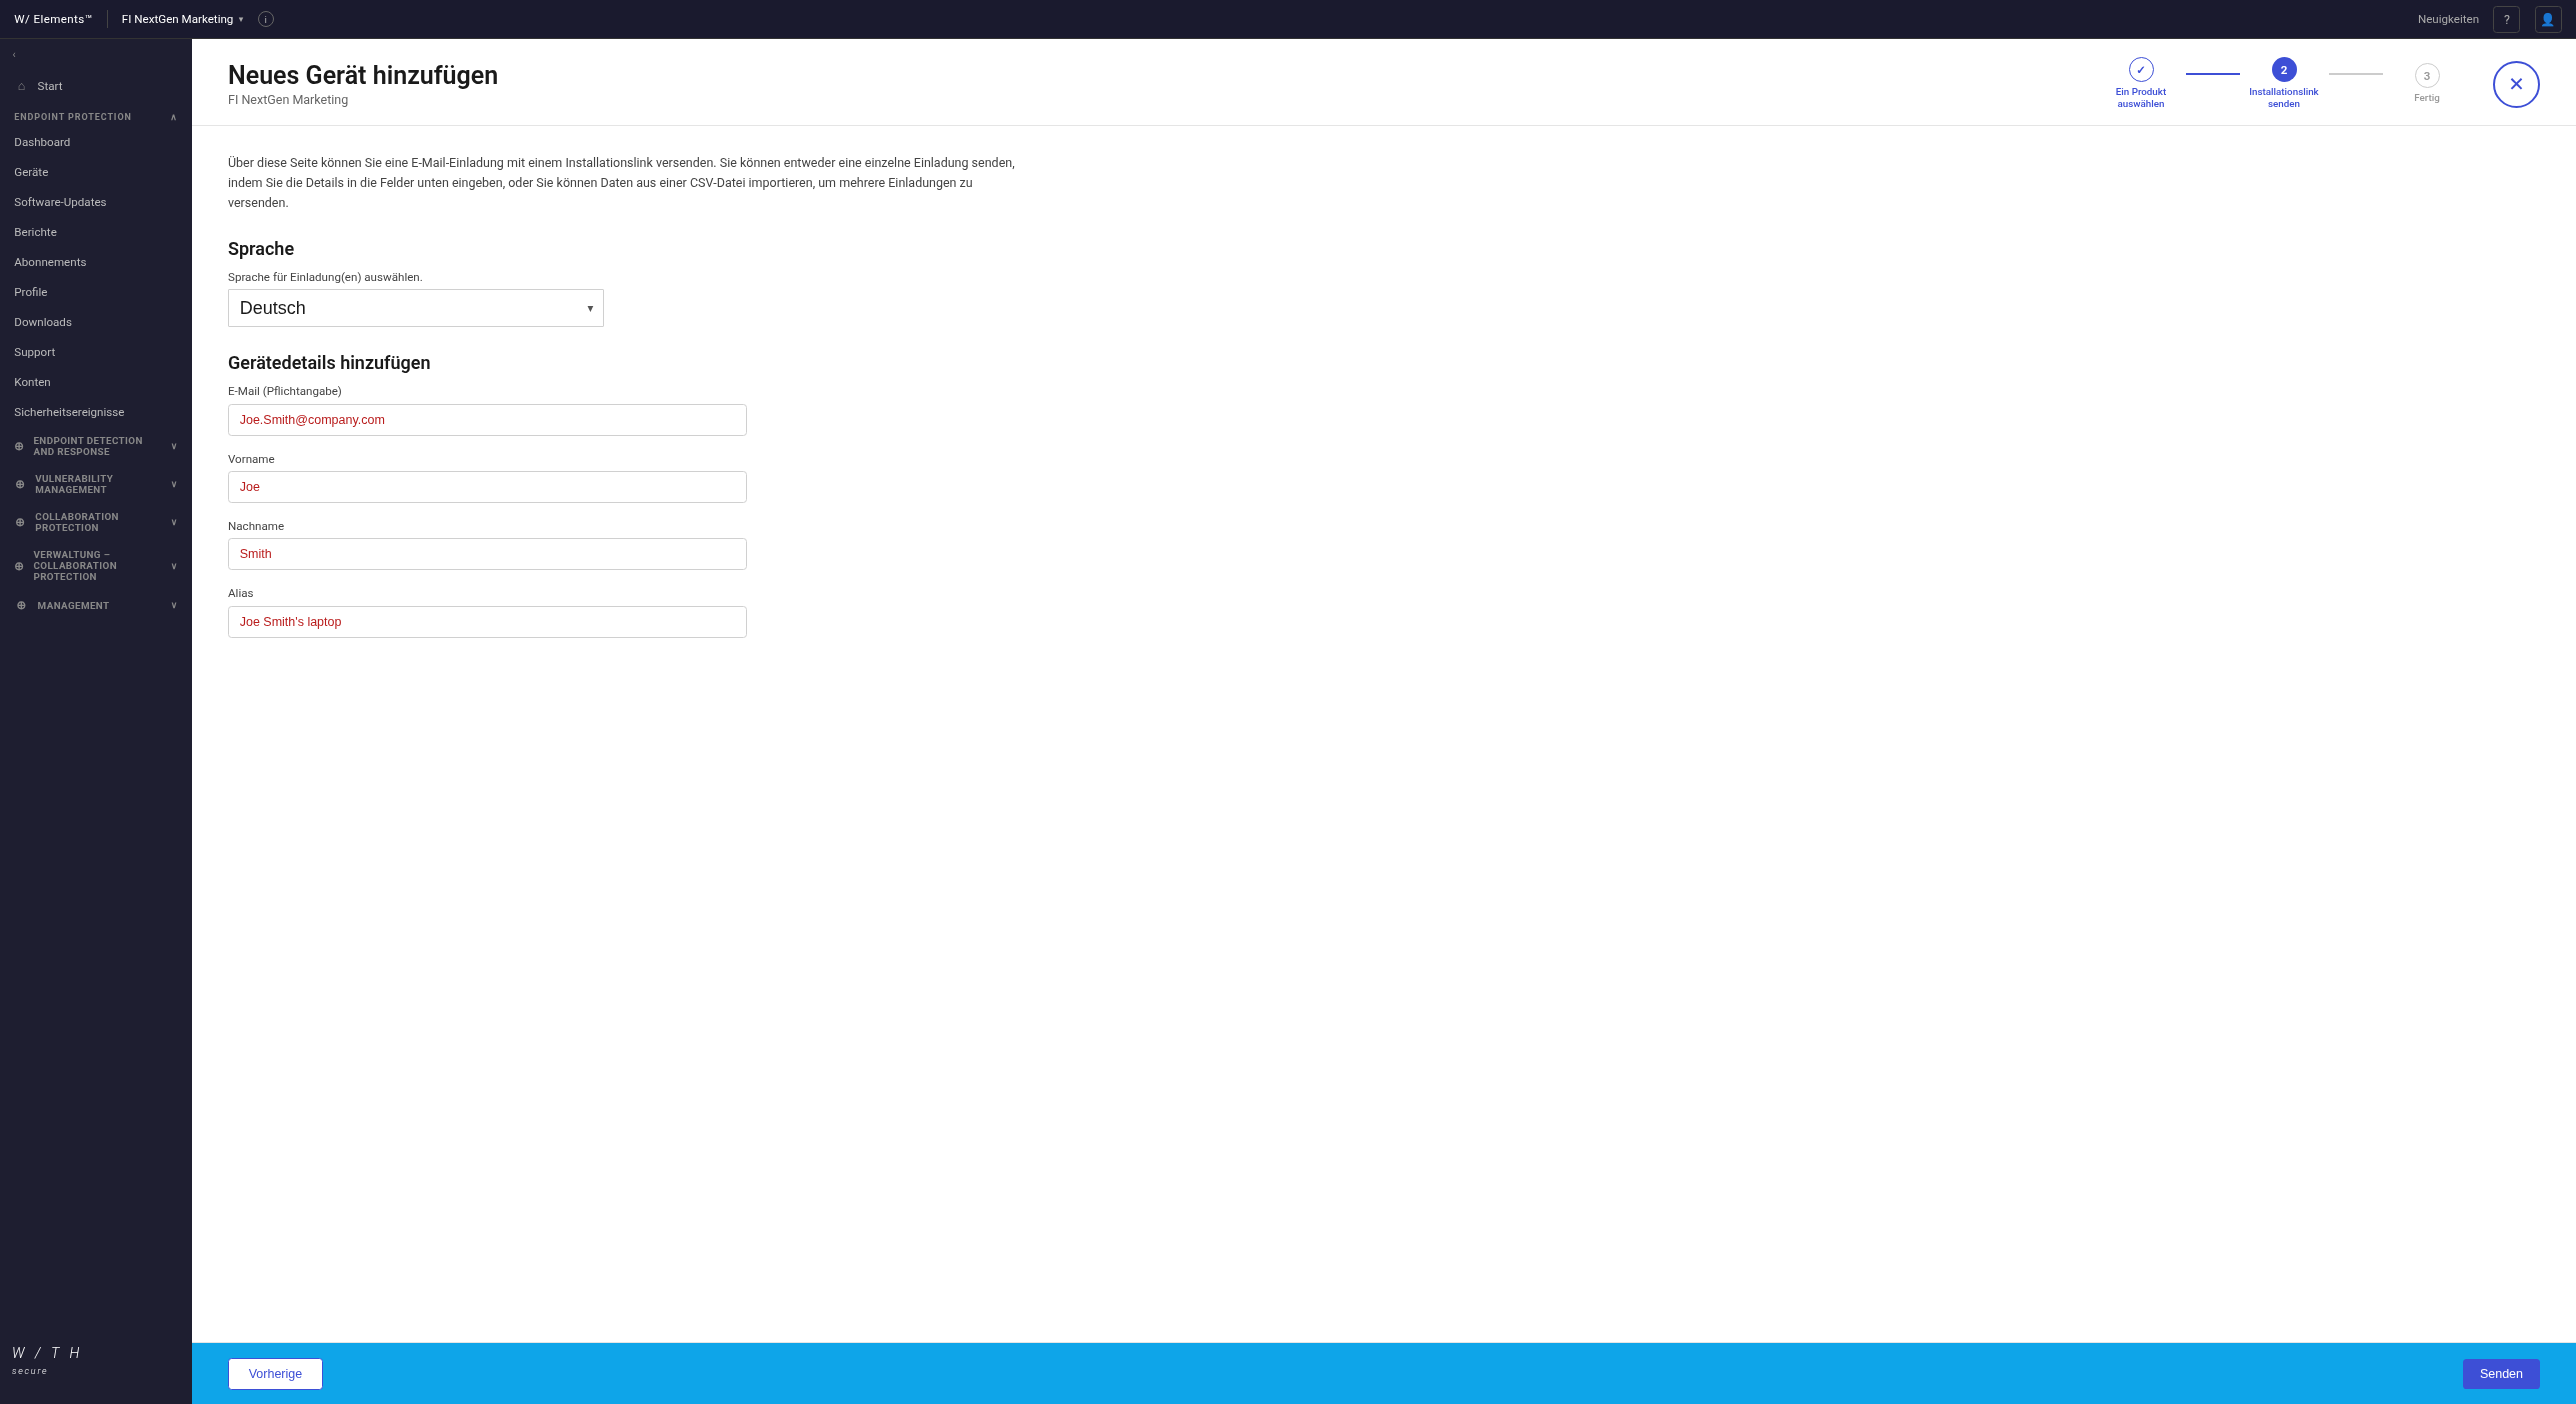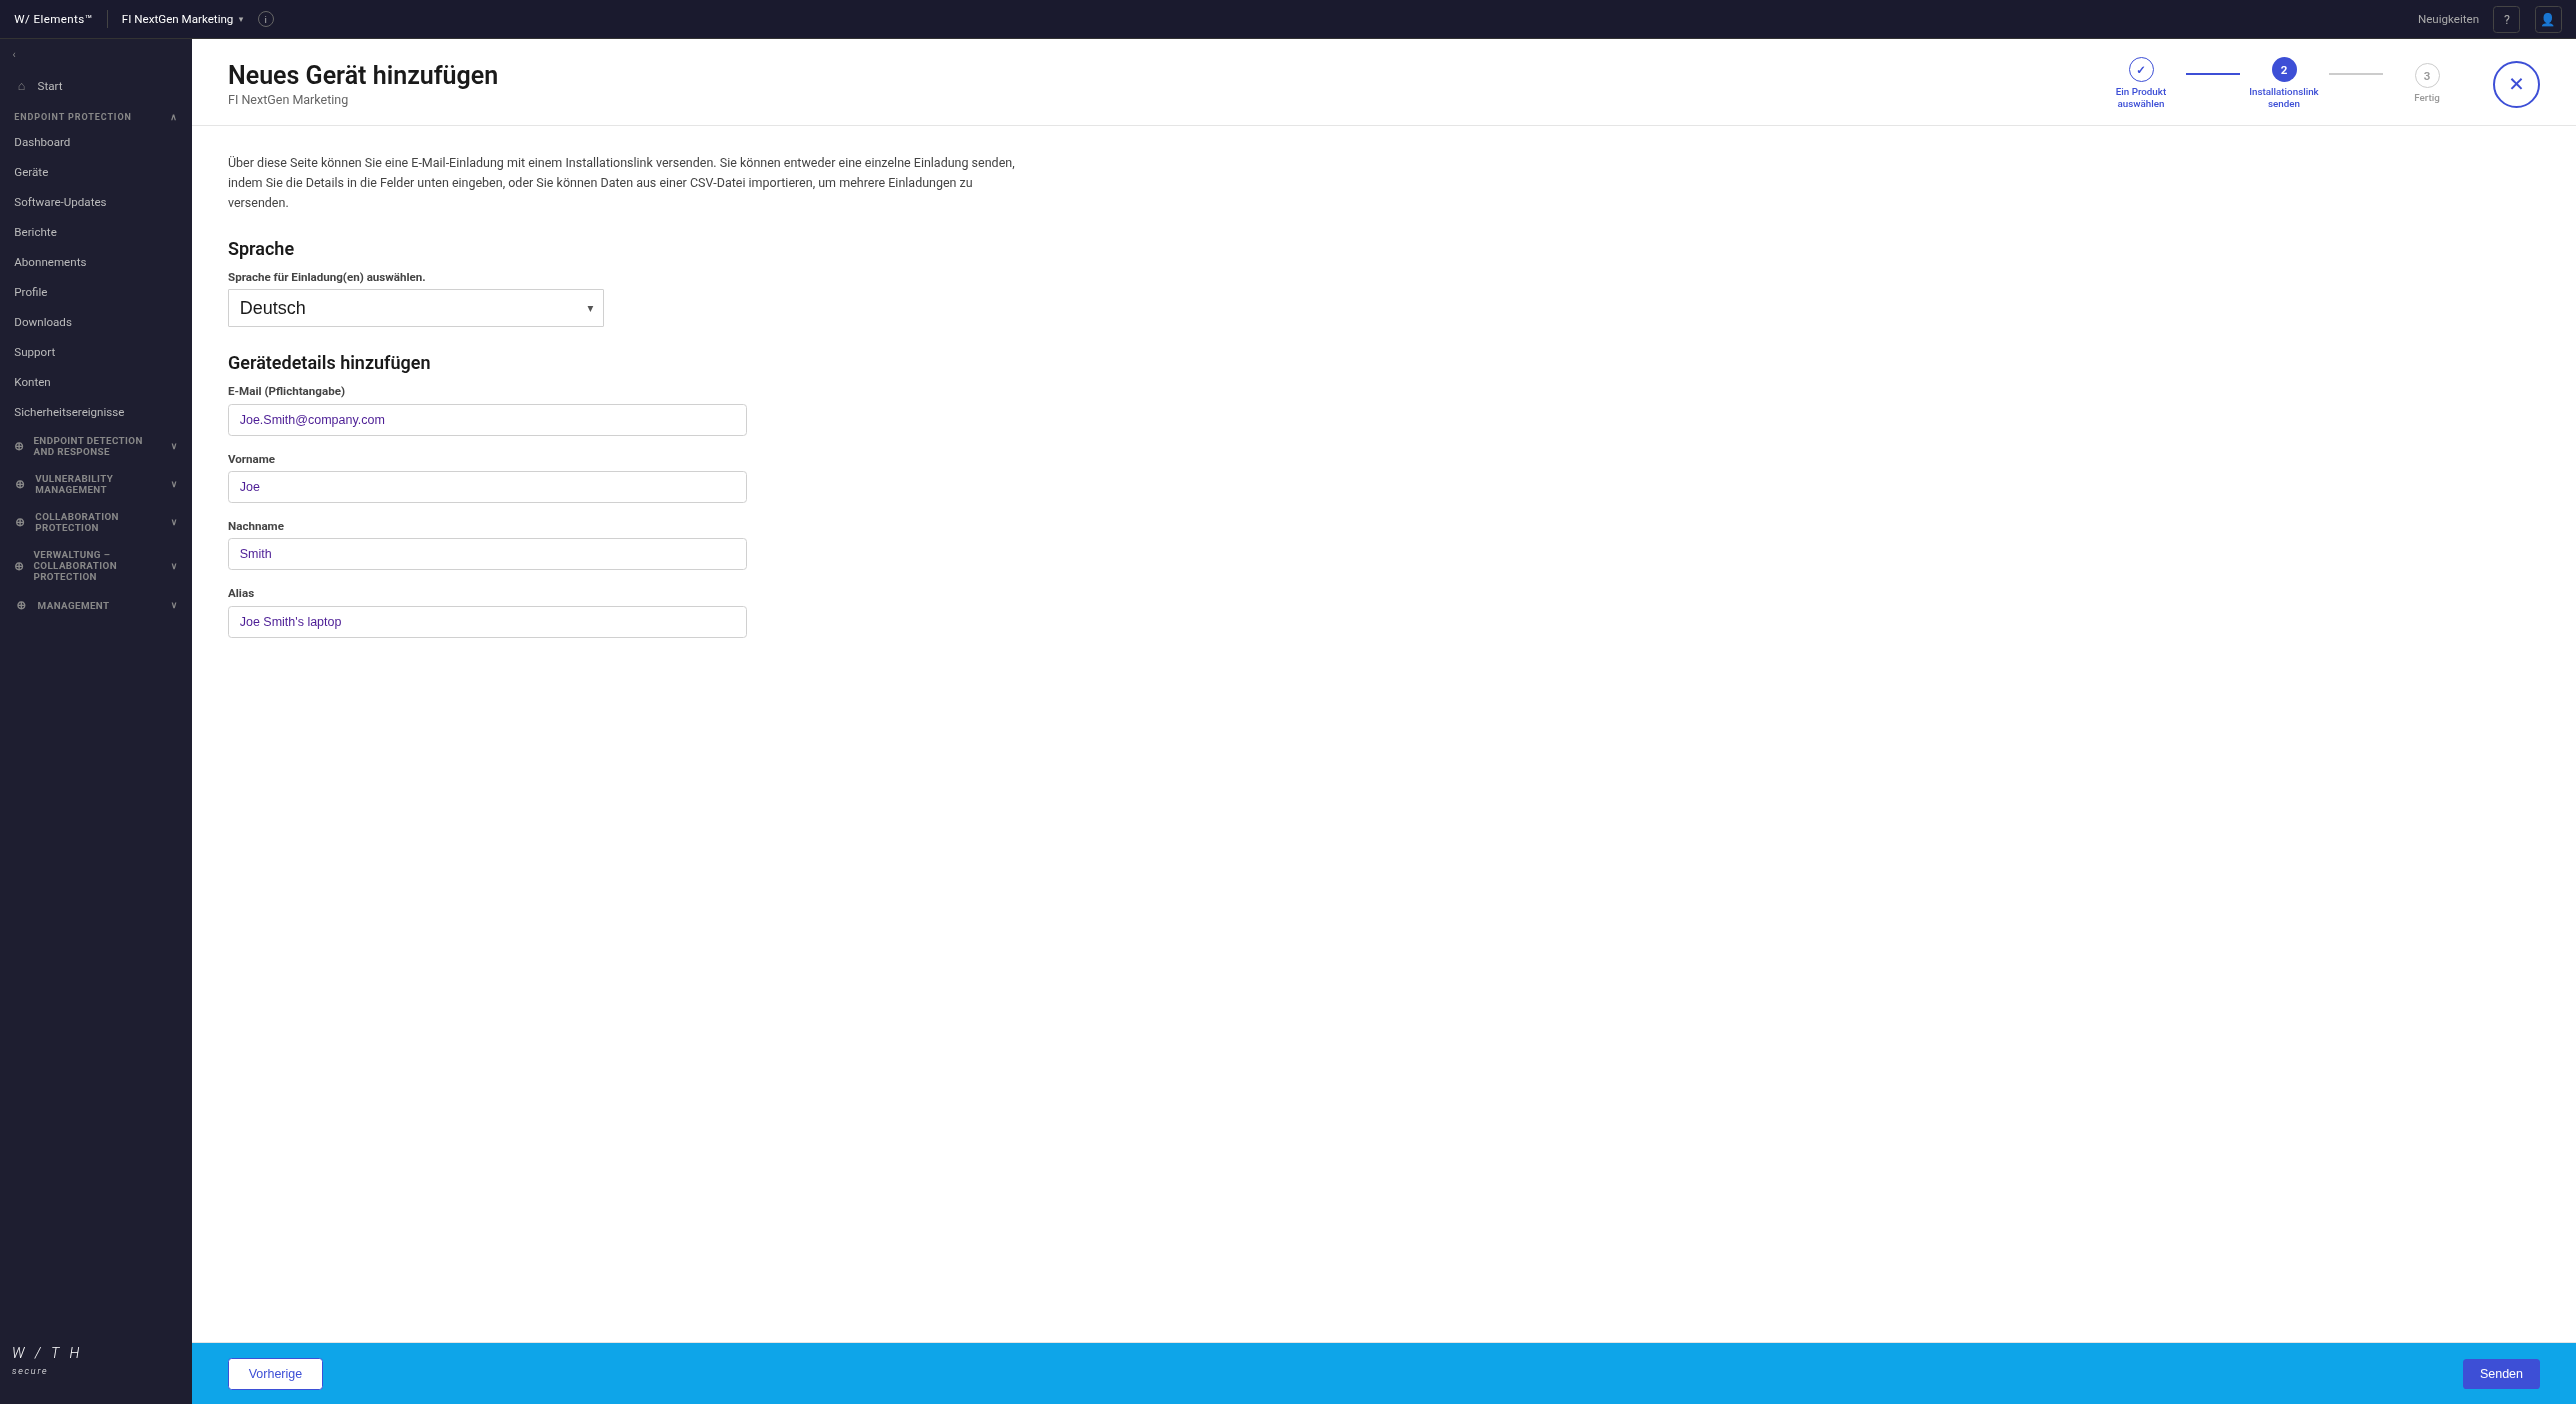--- a/index.html
+++ b/index.html
@@ -247,21 +247,20 @@
     .section-title {
       font-size: 18px;
       font-weight: 600;
       color: #1a1a1a;
       margin-bottom: 10.7px;
     }
     .field-label {
       font-size: 11.6px;
       color: #444;
       margin-bottom: 5.4px;
-      font-weight: bold;
     }
     .select-wrapper {
       position: relative;
       max-width: 376px;
       margin-bottom: 25px;
     }
     .select-wrapper select {
       width: 100%;
       padding: 8px 32px 8px 10.7px;
       border: 0.9px solid #d0d0d0;
@@ -285,21 +284,21 @@
     .form-group {
       margin-bottom: 16px;
       max-width: 519px;
     }
     .form-group input {
       width: 100%;
       padding: 8px 10.7px;
       border: 0.9px solid #d0d0d0;
       border-radius: 3.6px;
       font-size: 12.5px;
-      color: #4c1d95;
+      color: #b91c1c;
       background: #fff;
       outline: none;
     }
 
     
     .page-footer {
       background: #0ea5e9;
       border-top: 0.9px solid #e5e5e5;
       padding: 14.3px 36px;
       display: flex;

